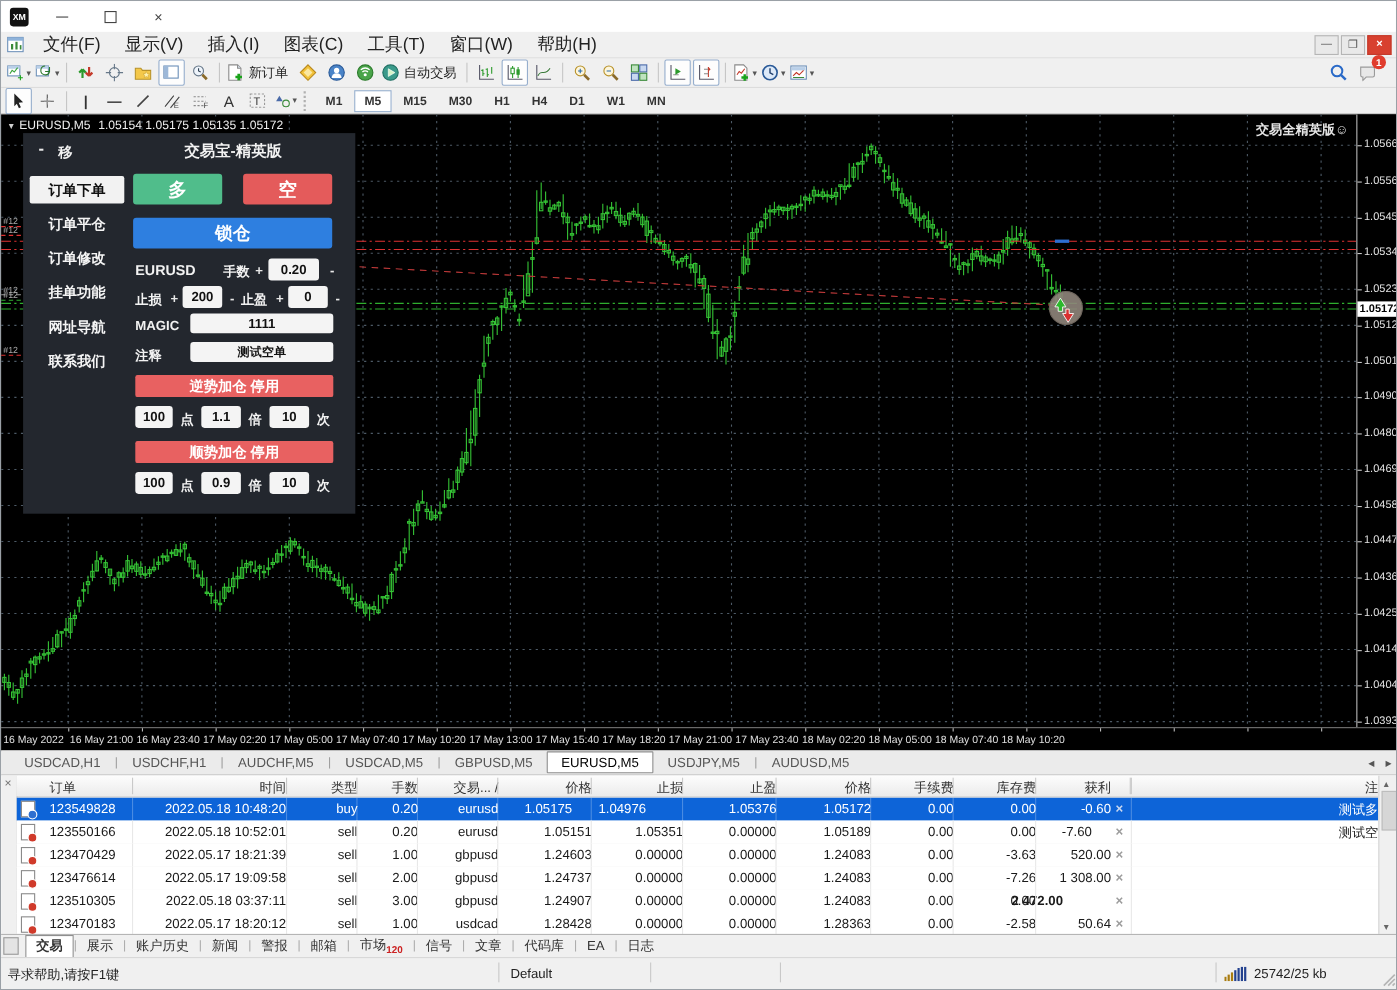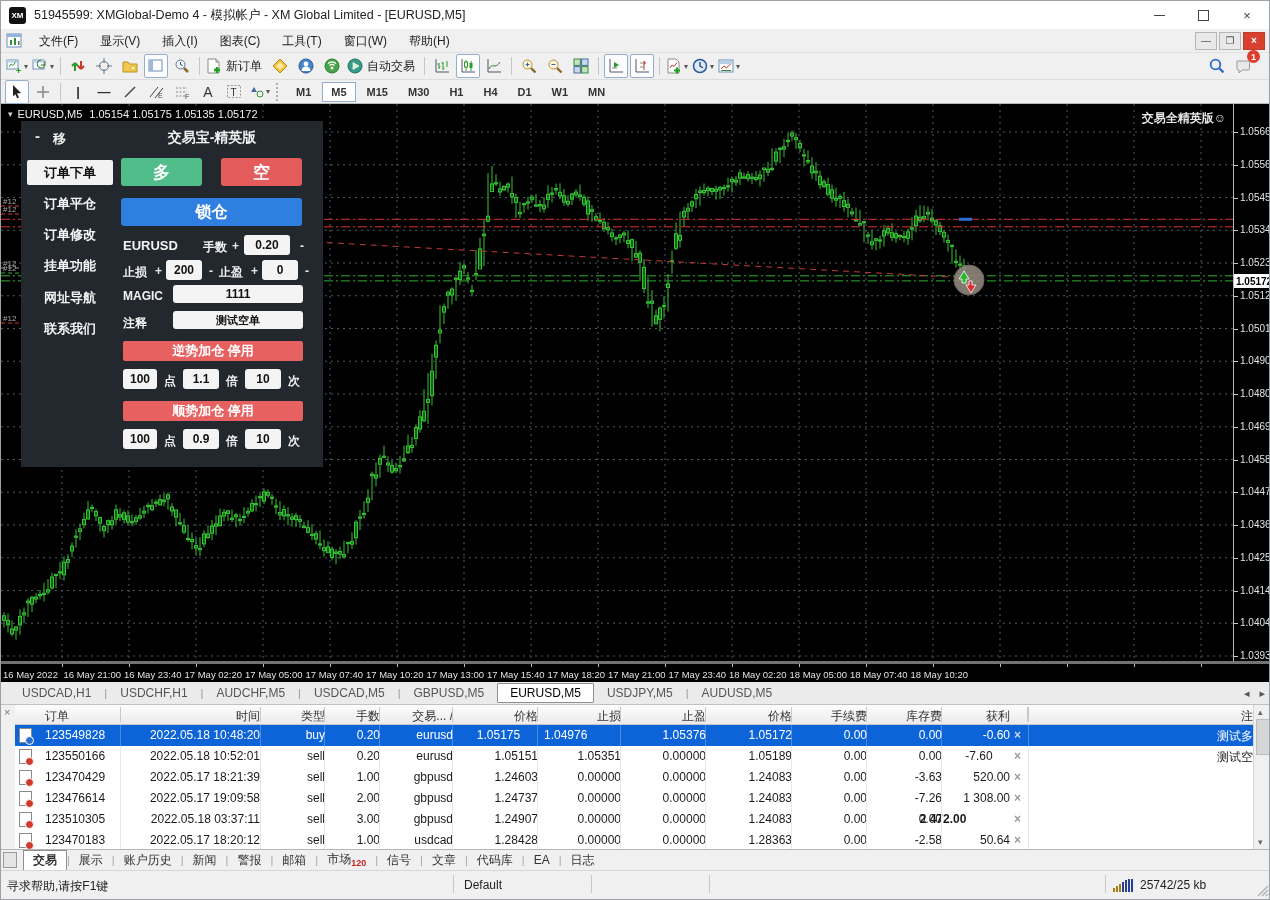--- a/index.html
+++ b/index.html
@@ -10,21 +10,21 @@
   .xm-icon{width:17px;height:17px;background:#111;color:#fff;border-radius:3px;font-size:8px;font-weight:bold;
            display:flex;align-items:center;justify-content:center;margin:0 8px 0 8px;}
   #titlebar .title{font-size:12.5px;color:#222;flex:1;white-space:nowrap;}
   .wbtns{display:flex;height:100%;}
   .wb{width:44px;height:100%;display:flex;align-items:center;justify-content:center;color:#444;font-size:13px;}
   .wb .mini{width:11px;height:1px;background:#444;display:block;}
   .wb .maxi{width:9px;height:9px;border:1px solid #444;display:block;}
   
   #menubar{position:absolute;left:0;top:28px;width:100%;height:23px;background:#f0f0f0;display:flex;align-items:center;}
   #menubar .mb-ic{margin:0 6px 0 5px;display:flex;}
-  .menu-item{font-size:12px;color:#222;padding:3px 11px;}
+  .menu-item{font-size:16px;color:#222;padding:3px 11px;}
   #mdi{margin-left:auto;display:flex;margin-right:4px;}
   .mdi-b{width:20px;height:16px;border:1px solid #b5b5b5;background:#e9e9e9;margin-left:2px;
          display:flex;align-items:center;justify-content:center;font-size:10px;color:#555;}
   .mdi-b.close{color:#fff;background:#d8402f;border-color:#c23a2b;font-weight:bold;}
   
   #tb1{position:absolute;left:0;top:51px;width:100%;height:27px;background:#f0f0f0;border-top:1px solid #e0e0e0;
        display:flex;align-items:center;padding-left:3px;box-sizing:border-box;}
   #tb2{position:absolute;left:0;top:78px;width:100%;height:25px;background:#f0f0f0;border-top:1px solid #dcdcdc;
        border-bottom:1px solid #b9b9b9;display:flex;align-items:center;padding-left:3px;box-sizing:border-box;}
   .tbtn{height:22px;min-width:22px;display:flex;align-items:center;justify-content:center;margin:0 1px;border:1px solid transparent;border-radius:2px;}
@@ -62,21 +62,21 @@
   #p-buy{left:100px;top:37px;width:81px;height:28px;font-size:17px;}
   #p-sell{left:200px;top:37px;width:81px;height:28px;font-size:17px;}
   #p-lock{left:100px;top:77px;width:181px;height:28px;font-size:16px;}
   .p-lab{position:absolute;font-size:12px;font-weight:bold;color:#f2f2f2;}
   .p-sign{position:absolute;font-size:12px;font-weight:bold;color:#e8e8e8;}
   .pin{position:absolute;background:#f4f4f4;color:#111;border-radius:3px;font-size:12px;font-weight:bold;
        display:flex;align-items:center;justify-content:center;}
   .predbtn{position:absolute;left:102px;width:180px;height:20px;border-radius:2px;color:#fff;font-size:13px;font-weight:bold;
            display:flex;align-items:center;justify-content:center;}
   
-  #timeaxis{position:absolute;left:0;top:660px;width:1270px;height:21px;background:#000;border-top:3px solid #737373;text-align:right;}
+  #timeaxis{position:absolute;left:0;top:660px;width:1270px;height:21px;background:#000;border-top:1px solid #737373;text-align:right;}
   .ttick{position:absolute;top:5px;font-size:9.5px;color:#e0e0e0;white-space:nowrap;}
   .tmark{position:absolute;top:0;width:1px;height:3px;background:#bbb;}
   
   #charttabs{position:absolute;left:0;top:681px;width:1270px;height:23px;background:#ebebeb;border-bottom:1px solid #c0c0c0;
              display:flex;align-items:center;padding-left:8px;box-sizing:border-box;}
   .ctab{font-size:12px;color:#555;padding:2px 13px;white-space:nowrap;}
   .ctab.active{background:#fff;border:1px solid #8f8f8f;color:#000;padding:2px 12px;border-radius:1px;}
   .ctab-sep{color:#999;font-size:11px;}
   #tab-arrows{margin-left:auto;margin-right:6px;color:#555;font-size:11px;display:flex;gap:10px;}
   
@@ -116,21 +116,20 @@
   #net-ic{position:absolute;left:1112px;top:7px;}
   #grip{position:absolute;right:2px;top:12px;}
 </style>
 </head>
 <body>
 
 <div id="app">
 
   <div id="titlebar">
     <span class="xm-icon">XM</span>
-    <span class="title">51945599: XMGlobal-Demo 4 - 模拟帐户 - XM Global Limited - [EURUSD,M5]</span>
     <span class="wbtns">
       <span class="wb">
           <span class="mini"></span>
         </span>
       <span class="wb">
           <span class="maxi"></span>
         </span>
       <span class="wb">×</span>
     </span>
   </div>

